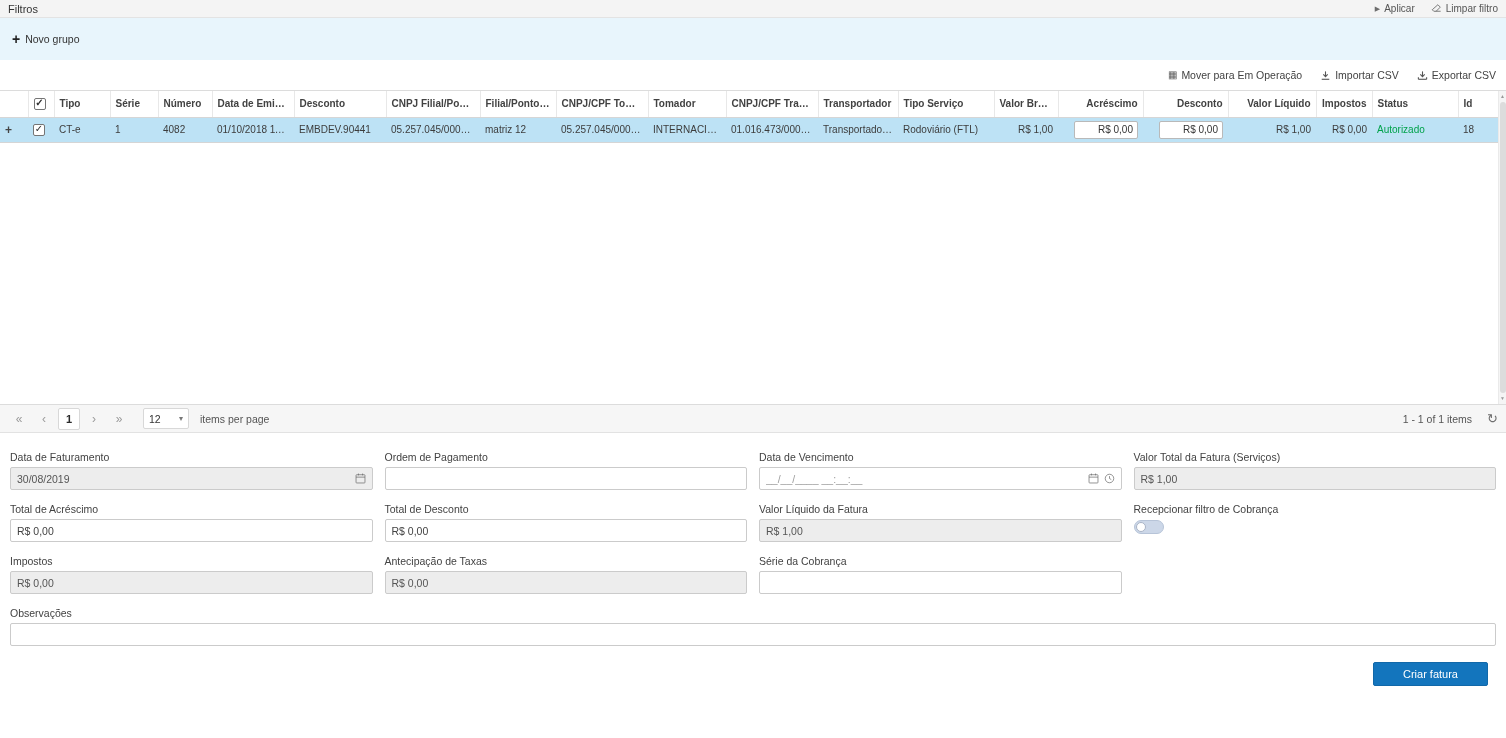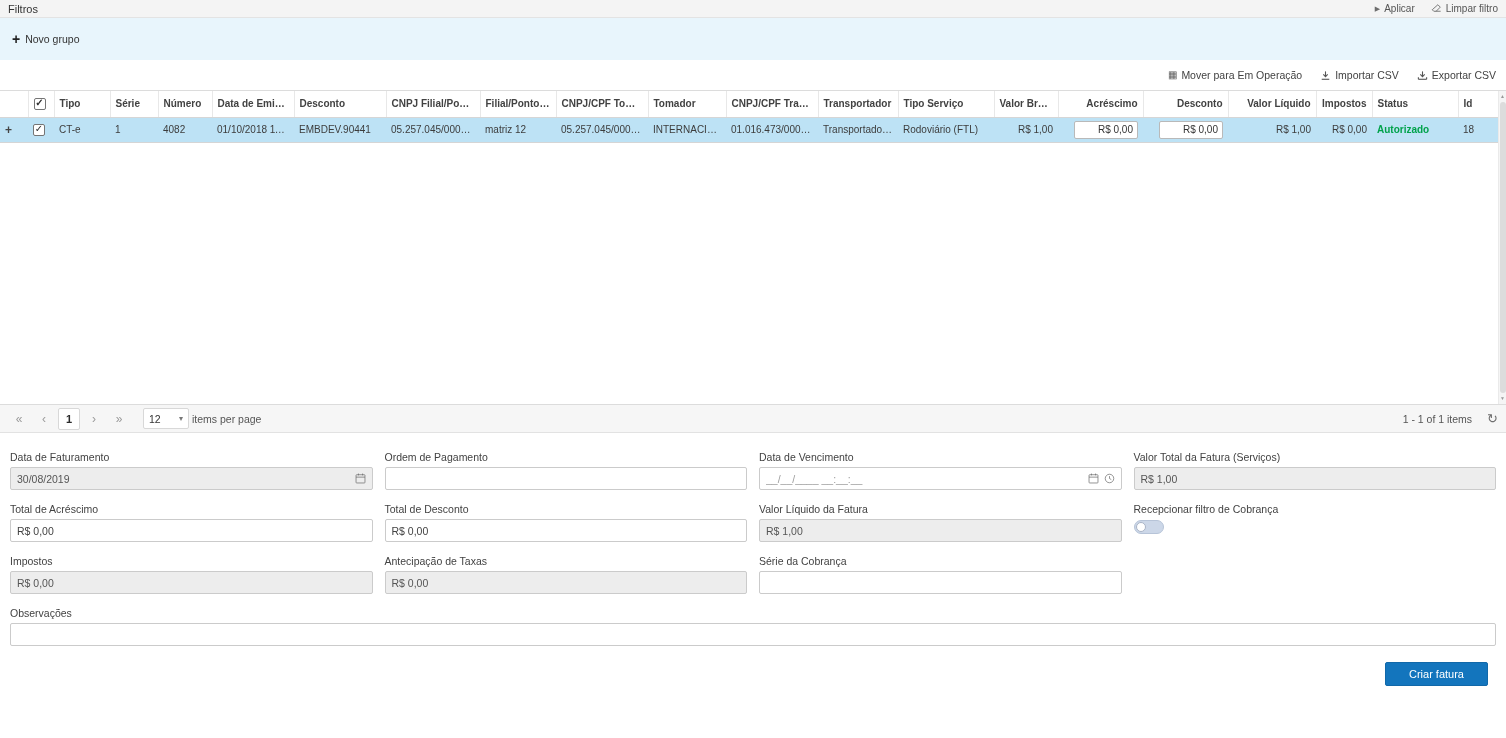--- a/index.html
+++ b/index.html
@@ -25,58 +25,58 @@
   .grid-glyph{font-size:10px;color:#5d5d5d;line-height:1}
 
   
   .grid-viewport{position:relative;height:315px;border-top:1px solid #dcdcdc;border-bottom:1px solid #dcdcdc;overflow:hidden;background:#fff}
   table.grid{border-collapse:collapse;table-layout:fixed;width:1498px}
   .grid th{height:26px;font-size:10px;font-weight:bold;color:#424242;text-align:left;padding:0 5px;border-right:1px solid #e8e8e8;border-bottom:1px solid #d6d6d6;white-space:nowrap;overflow:hidden;text-overflow:ellipsis;background:#fff}
   .grid td{height:25px;font-size:10px;color:#3c3c3c;padding:0 5px;white-space:nowrap;overflow:hidden;text-overflow:ellipsis;border-bottom:1px solid #d5d5d5}
   tr.selected td{background:#bde2f5}
   th.num,td.num{text-align:right}
   .cell-input{width:64px;height:18px;border:1px solid #b9b9b9;border-radius:2px;font-family:inherit;font-size:10px;text-align:right;padding:0 4px;background:#fff;color:#333}
-  td.status-cell{color:#00a24b;font-weight:bold}
+  td.status-cell{color:#00a24b;font-weight:normal}
   .checkbox{display:inline-flex;width:12px;height:12px;border:1px solid #757575;border-radius:2px;background:#fff;align-items:center;justify-content:center;vertical-align:middle}
   .checkbox .tick{font-size:10px;line-height:1;color:#2e2e2e;margin-top:-1px}
   .expand-glyph{font-size:12px;font-weight:bold;color:#444;line-height:1}
 
   
   .vscroll{position:absolute;top:0;right:0;bottom:0;width:8px;background:#f5f5f5;border-left:1px solid #eaeaea;display:flex;flex-direction:column;align-items:center;padding:1px 0}
   .vscroll .arr{font-size:5px;color:#9a9a9a;line-height:1;padding:2px 0}
   .vscroll .thumb{flex:1;width:6px;margin:1px 0;background:#dcdcdc;border-radius:3px}
 
   
   .pager{height:28px;background:#f6f6f6;border-bottom:1px solid #e2e2e2;display:flex;align-items:center;padding:0 8px;gap:3px}
   .pg-btn{width:22px;height:22px;display:flex;align-items:center;justify-content:center;color:#9b9b9b;font-size:12px;background:none;border:none}
   .pg-current{min-width:22px;height:22px;display:flex;align-items:center;justify-content:center;background:#fff;border:1px solid #d8d8d8;border-radius:2px;font-weight:bold;color:#2b2b2b;font-size:11px}
   .pg-size{width:46px;height:21px;border:1px solid #d8d8d8;border-radius:2px;background:#fff;display:flex;align-items:center;justify-content:space-between;padding:0 5px;margin-left:10px;font-size:10.5px;color:#333;cursor:pointer}
   .pg-size .chev{font-size:8px;color:#777}
-  .pg-label{color:#555;font-size:10.5px}
+  .pg-label{margin-left:8px;color:#555;font-size:10.5px}
   .pg-spacer{flex:1}
   .pg-info{color:#555;font-size:10.5px;margin-right:12px}
   .pg-refresh{background:none;border:none;font-size:13px;color:#6f6f6f;line-height:1}
 
   
   .form-section{padding:18px 10px 0}
   .section-title{display:flex;align-items:center;gap:10px;font-size:13px;font-weight:bold;color:#2f2f2f;margin-bottom:14px}
   .section-title::after{content:"";flex:1;height:1px;background:#e4e4e4}
   .form-grid{display:grid;grid-template-columns:repeat(4,1fr);column-gap:12px;row-gap:13px}
   .field label{display:block;font-size:10.5px;color:#424242;margin-bottom:4px}
   .input-wrap{display:flex;align-items:center;height:23px;border:1px solid #cbcbcb;border-radius:2px;background:#fff;padding:0 6px;gap:5px}
   .input-wrap input{flex:1;min-width:0;border:none;outline:none;background:transparent;font-family:inherit;font-size:10.5px;color:#424242}
   .input-wrap.readonly{background:#ededed}
   .input-wrap.readonly input{color:#555}
   .input-wrap input::placeholder{color:#9c9c9c}
   .in-icon{display:flex;align-items:center;line-height:0}
   .field-full{grid-column:1/-1}
   .toggle{width:30px;height:14px;border-radius:8px;background:#ccd7e8;border:1px solid #b7c4d8;position:relative;margin-top:5px;cursor:pointer}
   .toggle .knob{position:absolute;left:1px;top:1px;width:10px;height:10px;border-radius:50%;background:#fff;border:1px solid #a9b4c6}
   .form-footer{display:flex;justify-content:flex-end;padding:16px 8px 0}
-  .btn-primary{background:#1375bd;color:#fff;border:1px solid #1168a9;border-radius:2px;font-size:11px;padding:5px 23px}
+  .btn-primary{background:#1375bd;color:#fff;border:1px solid #1168a9;border-radius:2px;font-size:11px;padding:5px 29px}
 </style>
 </head>
 <body>
 
 <div>
 
   <div class="filter-bar">
     <span class="filter-title">Filtros</span>
     <div class="filter-actions">
       <button class="link-btn">

